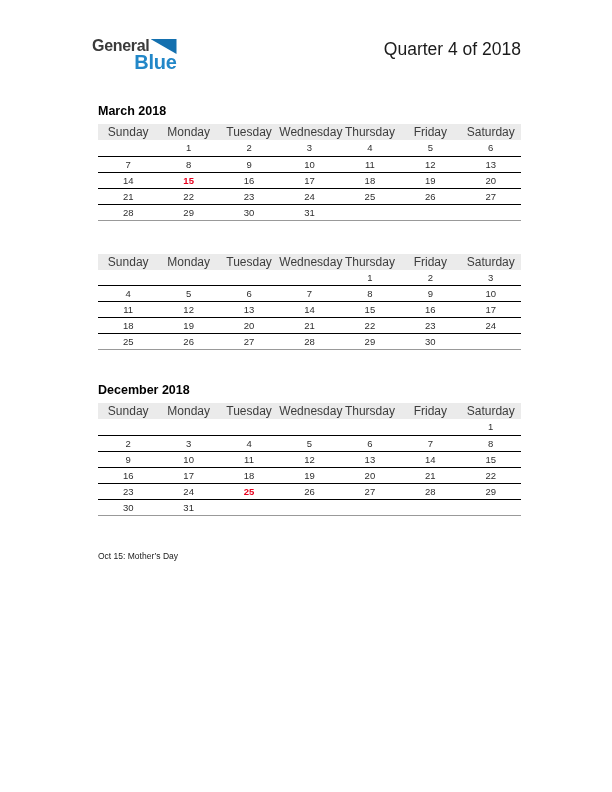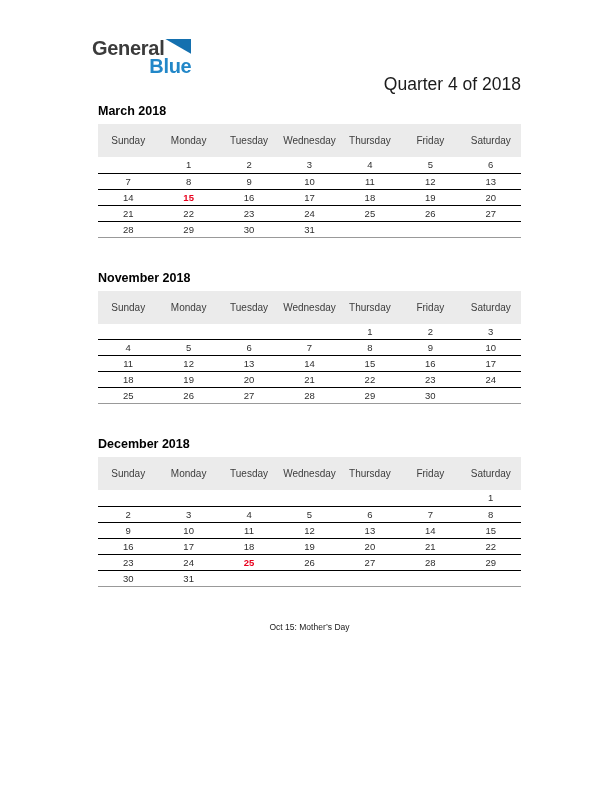--- a/index.html
+++ b/index.html
@@ -12,65 +12,65 @@
     overflow:hidden;
   }
   
   .header {
     position:absolute; top:38px; left:92px; right:91px;
     display:flex; justify-content:space-between; align-items:flex-start;
   }
   .logo { display:inline-block; line-height:1; }
   .logo-top { display:flex; align-items:flex-start; }
   .logo-general {
-    font-size:20px; font-weight:bold; color:#3b3b3b; letter-spacing:-0.3px;
+    font-size:16px; font-weight:bold; color:#3b3b3b; letter-spacing:-0.3px;
   }
   .logo-triangle {
     width:26px; height:15px; margin-left:1px; margin-top:1px;
     background:var(--logo-triangle,#1470af);
     clip-path:polygon(0 0, 100% 0, 100% 100%);
   }
   .logo-blue {
     font-size:20px; font-weight:bold; color:var(--logo-blue,#2287c8);
     text-align:right; margin-top:-2px; letter-spacing:-0.3px;
   }
-  .title-block { text-align:left;margin-top:35px; }
+  .title-block { text-align:left; }
   .page-title { font-size:17.5px; color:#1b1b1b; line-height:22px; }
   .page-subtitle { font-size:12.5px; color:#1b1b1b; line-height:16px; margin-top:2px; }
   
   .content { position:absolute; top:104px; left:98px; width:423px; }
   .month { margin-bottom:33px; }
   .month:last-of-type { }
   .month-title {
     font-size:12.5px; font-weight:bold; color:#000000;
     line-height:15px; margin-bottom:5px;
   }
   table.calendar {
     width:423px; border-collapse:collapse; table-layout:fixed;
   }
   table.calendar th {
     background:var(--band,#ebebeb);
-    font-size:10px; font-weight:normal; color:#3d3d3d;
-    height:33px; text-align:center; vertical-align:middle;
+    font-size:12px; font-weight:normal; color:#3d3d3d;
+    height:16px; text-align:center; vertical-align:middle;
   }
   table.calendar td {
     font-size:9.5px; color:#2e2e2e;
     height:16px; text-align:center; vertical-align:middle;
     border-bottom:1px solid var(--row-border,#000000);
     background:#ffffff;
   }
   table.calendar tbody tr:last-child td {
     border-bottom:1px solid var(--end-border,#999999);
   }
   table.calendar td.holiday {
     color:var(--holiday-red,#e8001d); font-weight:bold;
   }
   
   .notes { }
-  .note { font-size:8.5px; color:#1a1a1a; line-height:15px;text-align:center; }
+  .note { font-size:8.5px; color:#1a1a1a; line-height:15px; }
 </style>
 </head>
 <body>
 
 <div class="page" style="--holiday-red: #e8001d; --band: #ebebeb; --row-border: #000000; --end-border: #999999; --logo-triangle: #1470af; --logo-blue: #2287c8;">
 
   <div class="header">
     <div class="logo">
       <div class="logo-top">
         <span class="logo-general">General</span>
@@ -142,21 +142,20 @@
                 <td>30</td>
                 <td>31</td>
                 <td></td>
                 <td></td>
                 <td></td>
               </tr>
             </tbody>
           </table>
         </section>
         <section class="month">
-          <h2 class="month-title">November 2018</h2>
           <table class="calendar">
             <thead>
               <tr>
                 <th>Sunday</th>
                 <th>Monday</th>
                 <th>Tuesday</th>
                 <th>Wednesday</th>
                 <th>Thursday</th>
                 <th>Friday</th>
                 <th>Saturday</th>

